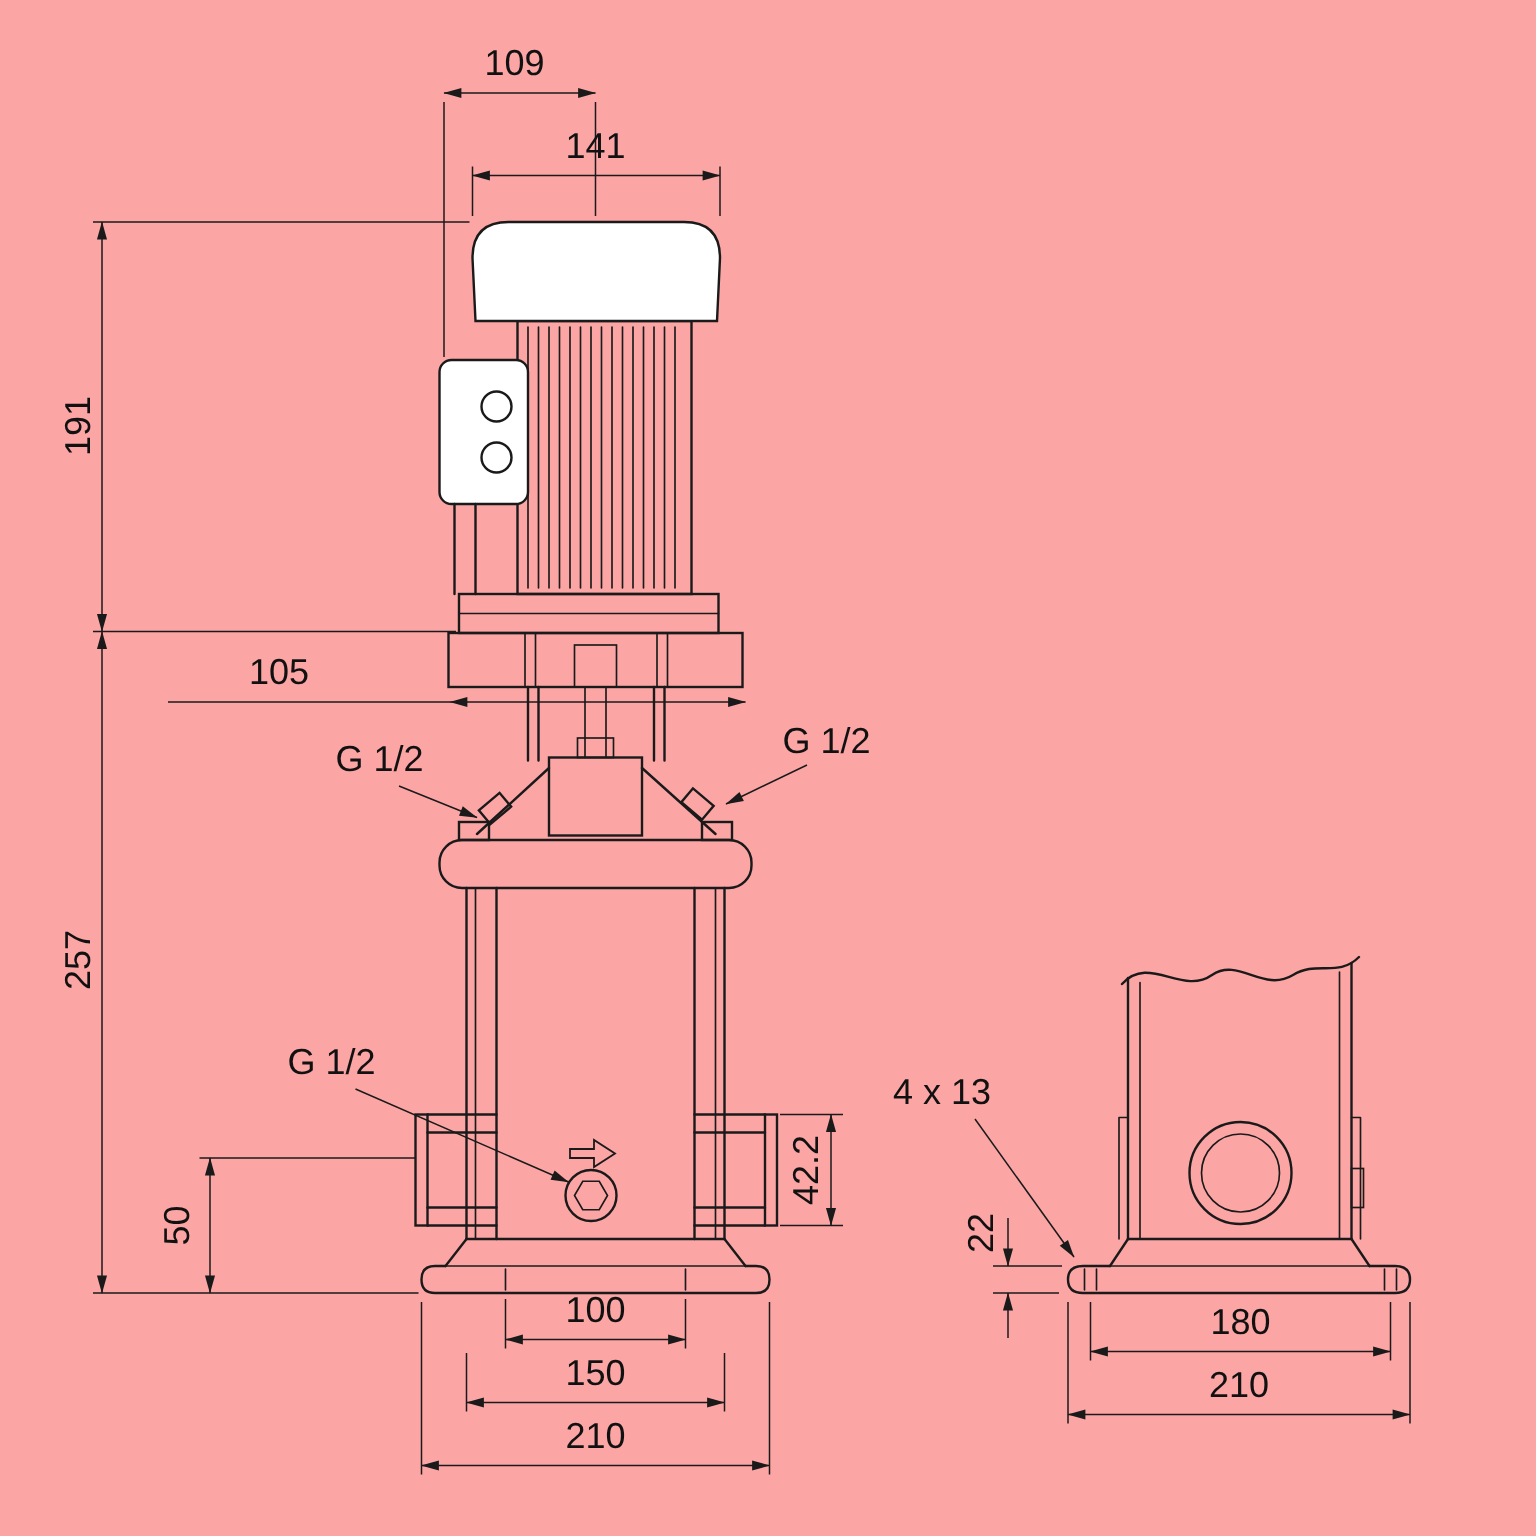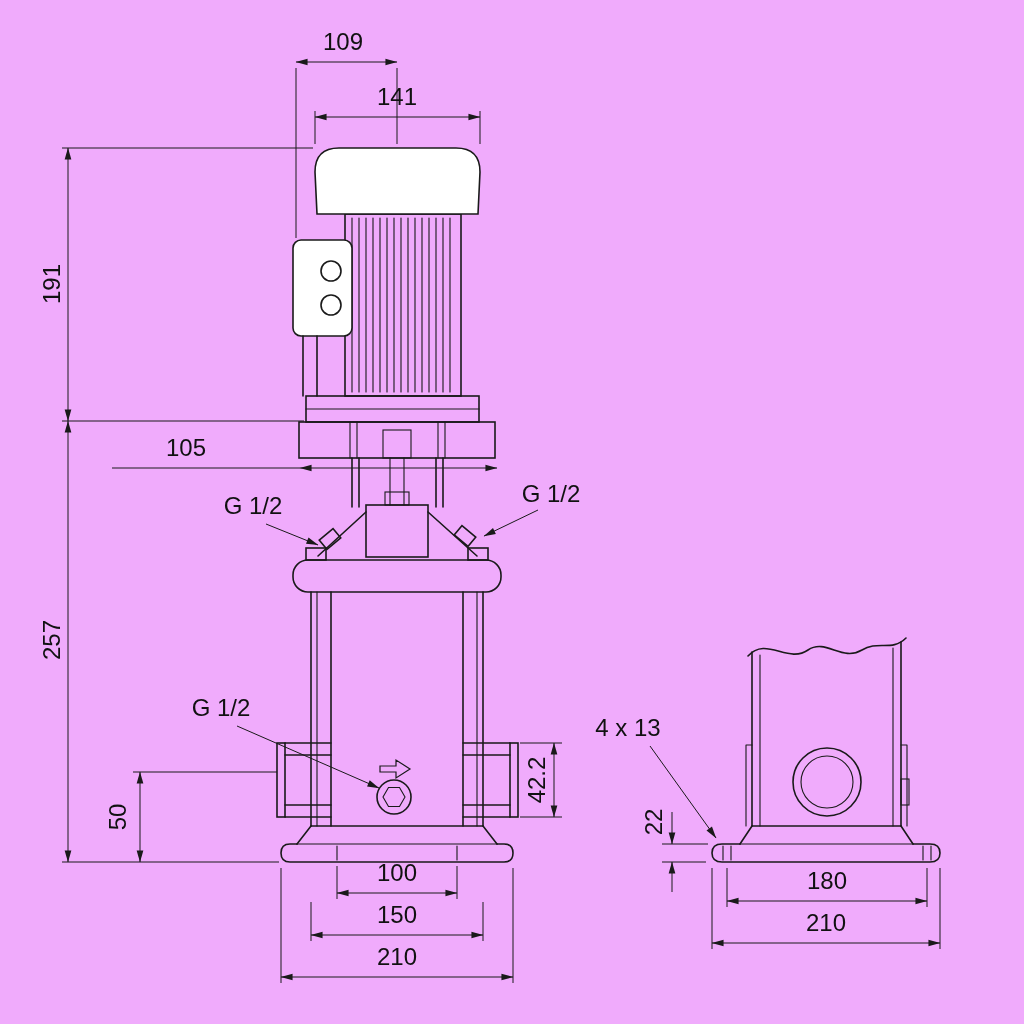--- a/index.html
+++ b/index.html
@@ -1,16 +1,16 @@
 <!DOCTYPE html>
 <html><head>
 <meta charset="utf-8">
 <style>
   html,body{margin:0;padding:0;background:#fff;}
-  .page{width:1024px;height:1024px;background:#f0abfc;position:relative;overflow:hidden;}
+  .page{width:1024px;height:1024px;background:#fca5a5;position:relative;overflow:hidden;}
   svg{display:block;}
   svg text{
     font-family:"Liberation Sans", sans-serif;
     font-size:24px;
     fill:#111;
     stroke:none;
     text-anchor:middle;
   }
   .obj{stroke:#1a1a1a;fill:none;stroke-width:1.6;stroke-linecap:round;}
   .thin{stroke-width:1.1;}

